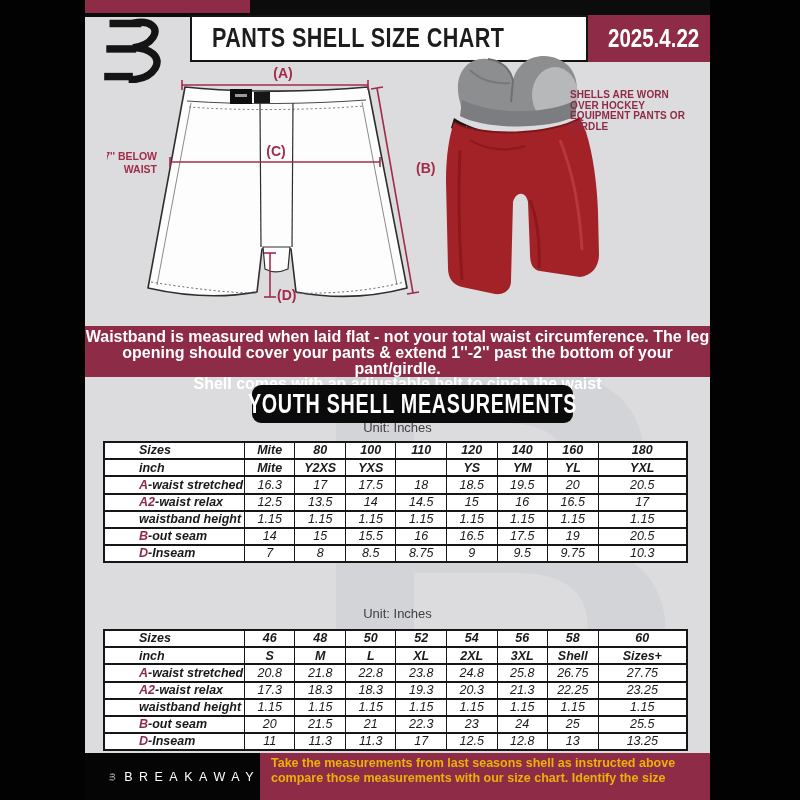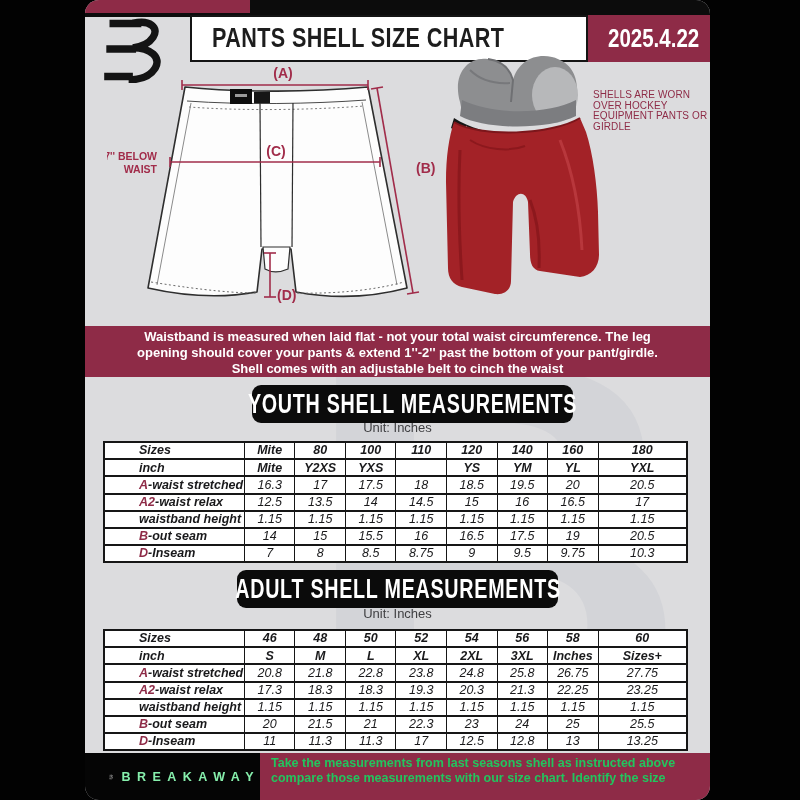--- a/index.html
+++ b/index.html
@@ -1,18 +1,18 @@
 <!DOCTYPE html>
 <html><head>
 <meta charset="utf-8">
 <style>
   html,body{margin:0;padding:0;background:#000;}
   .page{position:relative;width:800px;height:800px;background:#020202;overflow:hidden;
         font-family:"Liberation Sans",sans-serif;}
-  .sheet{position:absolute;left:85px;top:0;width:625px;height:800px;background:#dcdcde;overflow:hidden;border-radius:14px;}
+  .sheet{position:absolute;left:85px;top:0;width:625px;height:800px;background:#dcdcde;overflow:hidden;}
   .sheet > *{position:absolute;z-index:2;}
 
   .watermark{z-index:1;left:215px;top:280px;font-size:540px;font-weight:700;
              color:#d3d4d8;line-height:1;letter-spacing:-10px;}
 
   
   .top-band{left:165px;top:0;width:460px;height:37px;background:#0c0c0c;}
   .top-accent{left:0;top:0;width:165px;height:13px;background:#8e2b47;}
   .top-accent-under{left:0;top:13px;width:165px;height:4px;background:#0c0c0c;}
   .title-box{left:105px;top:15px;width:398px;height:47px;background:#fff;border:2.5px solid #141414;
@@ -20,26 +20,26 @@
   .title-box span{display:inline-block;transform:scaleX(.8);transform-origin:left center;
              font-size:27px;font-weight:700;color:#1d1d1d;letter-spacing:.5px;white-space:nowrap;}
   .date-box{left:503px;top:15px;width:132px;height:47px;background:#8e2b47;display:flex;
             align-items:center;justify-content:center;}
   .date-box span{display:inline-block;transform:scaleX(.82);font-size:25px;font-weight:700;color:#fff;white-space:nowrap;}
   .logo{left:16px;top:17px;}
 
   
   .diagram-svg{left:22px;top:57px;}
   .photo-svg{left:355px;top:50px;}
-  .photo-note{left:508px;top:90px;width:116px;font-size:10px;font-weight:400;color:#8e2b47;
+  .photo-note{left:485px;top:90px;width:116px;font-size:10px;font-weight:700;color:#8e2b47;
               line-height:10.6px;letter-spacing:.1px;}
 
   
   .notice{left:0;top:326px;width:625px;height:51px;background:#8e2b47;color:#fff;text-align:center;
-          font-size:13px;font-weight:600;line-height:15.8px;padding-top:3px;box-sizing:border-box;}
+          font-size:16px;font-weight:600;line-height:15.8px;padding-top:3px;box-sizing:border-box;}
 
   
   .section-banner{left:152px;width:321px;height:38px;background:#0b0b0b;border-radius:9px;
                   display:flex;align-items:center;justify-content:center;}
   .section-banner span{display:inline-block;transform:scaleX(.73);font-size:27px;font-weight:700;
                   color:#fff;letter-spacing:1px;white-space:nowrap;}
   .banner-youth{top:385px;margin-left:15px;}
   .banner-adult{top:570px;}
   .unit{left:0;width:625px;text-align:center;font-size:13px;color:#3f3f42;}
   .unit-youth{top:420px;}
@@ -54,22 +54,22 @@
            text-align:center;font-size:12.5px;height:15.2px;padding:0;color:#19191b;line-height:1;
            overflow:hidden;white-space:nowrap;}
   .meas td.lbl{text-align:left;padding-left:34px;font-weight:700;}
   .meas td.b{font-weight:700;}
   .meas .pfx{color:#8e2b47;font-weight:700;}
   col.cl{width:139px;} col.cd{width:50px;} col.ce{width:88px;}
 
   
   .footer-black{left:0;top:753px;width:175px;height:47px;background:#050505;display:flex;
                 align-items:center;padding-left:24px;box-sizing:border-box;}
-  .footer-black .brand{margin-left:8px;font-size:12.5px;font-weight:700;color:#86efac;letter-spacing:6.5px;}
-  .footer-maroon{left:175px;top:753px;width:450px;height:47px;background:#8e2b47;color:#22c55e;
+  .footer-black .brand{margin-left:8px;font-size:12.5px;font-weight:400;color:#ffffff;letter-spacing:6.5px;}
+  .footer-maroon{left:175px;top:753px;width:450px;height:47px;background:#8e2b47;color:#eab308;
                  font-size:12.5px;font-weight:600;line-height:14.6px;padding:3px 0 0 11px;box-sizing:border-box;}
 </style>
 </head>
 <body>
 
 <div class="page">
   <div class="sheet">
 
     <div class="watermark">B</div>
 
@@ -268,23 +268,20 @@
             <td>8.5</td>
             <td>8.75</td>
             <td>9</td>
             <td>9.5</td>
             <td>9.75</td>
             <td>10.3</td>
           </tr>
         </tbody>
     </table>
 
-    <div class="section-banner banner-adult">
-      <span>ADULT SHELL MEASUREMENTS</span>
-    </div>
     <div class="unit unit-adult">Unit: Inches</div>
     <table class="meas tbl-adult">
       <colgroup>
           <col class="cl">
           <col class="cd">
           <col class="cd">
           <col class="cd">
           <col class="cd">
           <col class="cd">
           <col class="cd">
@@ -304,21 +301,21 @@
             <td class="b">60</td>
           </tr>
           <tr>
             <td class="lbl">inch</td>
             <td class="b">S</td>
             <td class="b">M</td>
             <td class="b">L</td>
             <td class="b">XL</td>
             <td class="b">2XL</td>
             <td class="b">3XL</td>
-            <td class="b">Inches</td>
+            <td class="b">Shell</td>
             <td class="b">Sizes+</td>
           </tr>
           <tr>
             <td class="lbl"><span class="pfx">A</span>-waist stretched</td>
             <td>20.8</td>
             <td>21.8</td>
             <td>22.8</td>
             <td>23.8</td>
             <td>24.8</td>
             <td>25.8</td>

